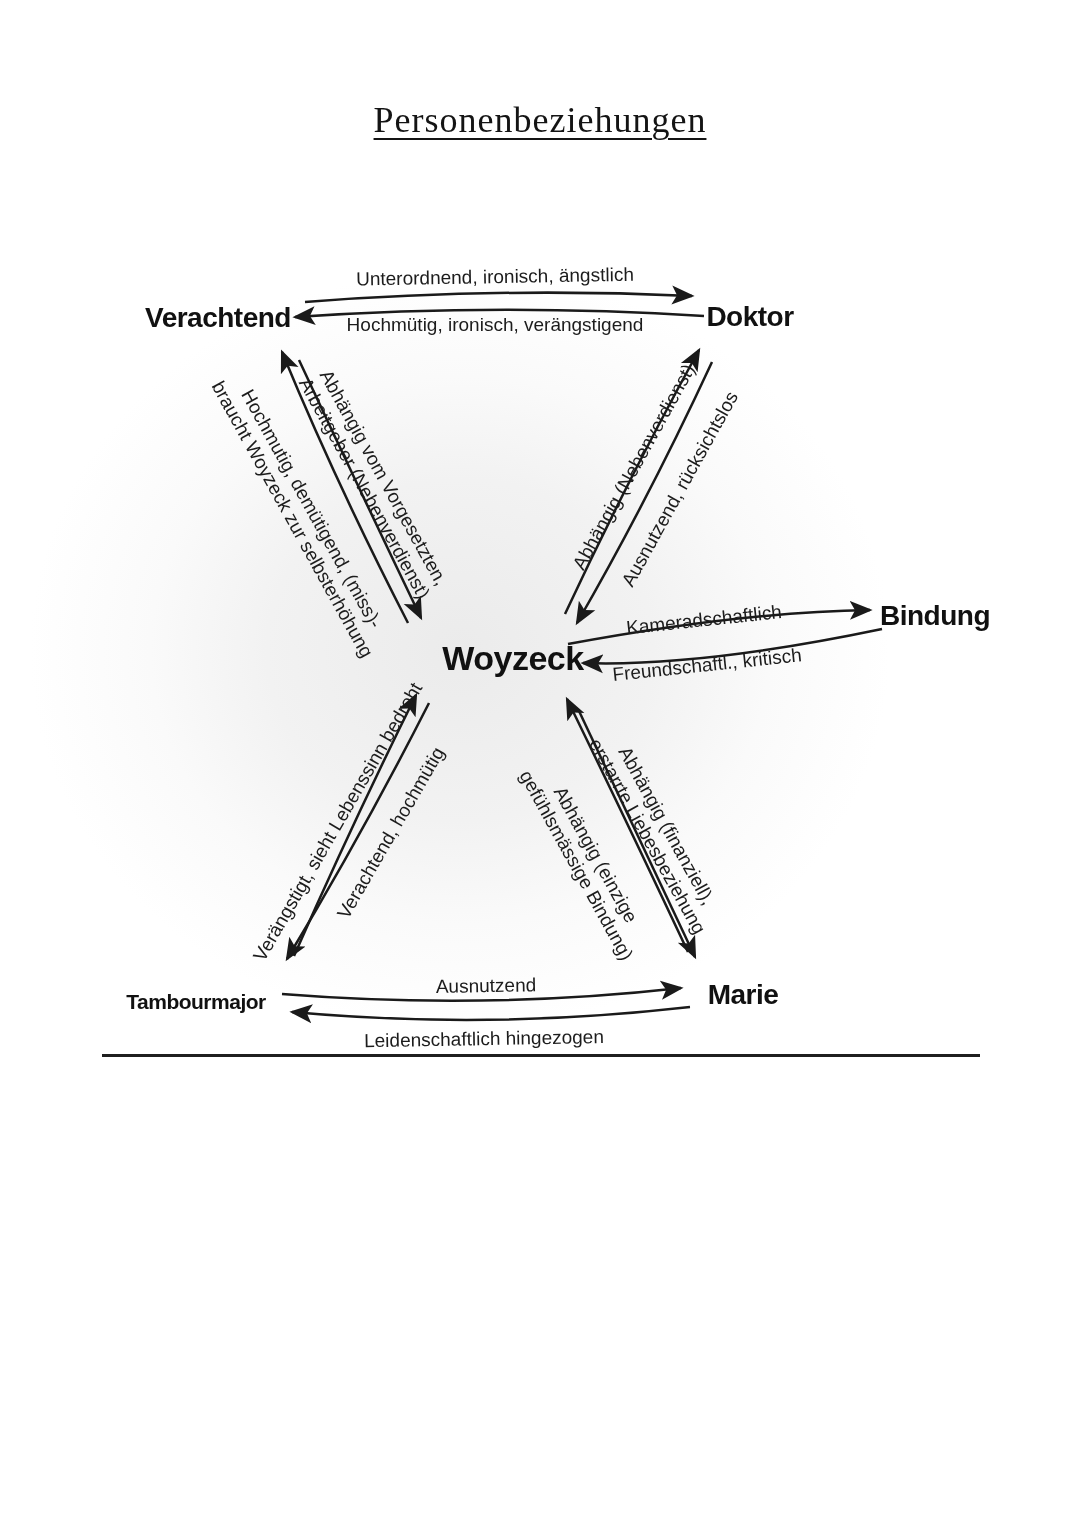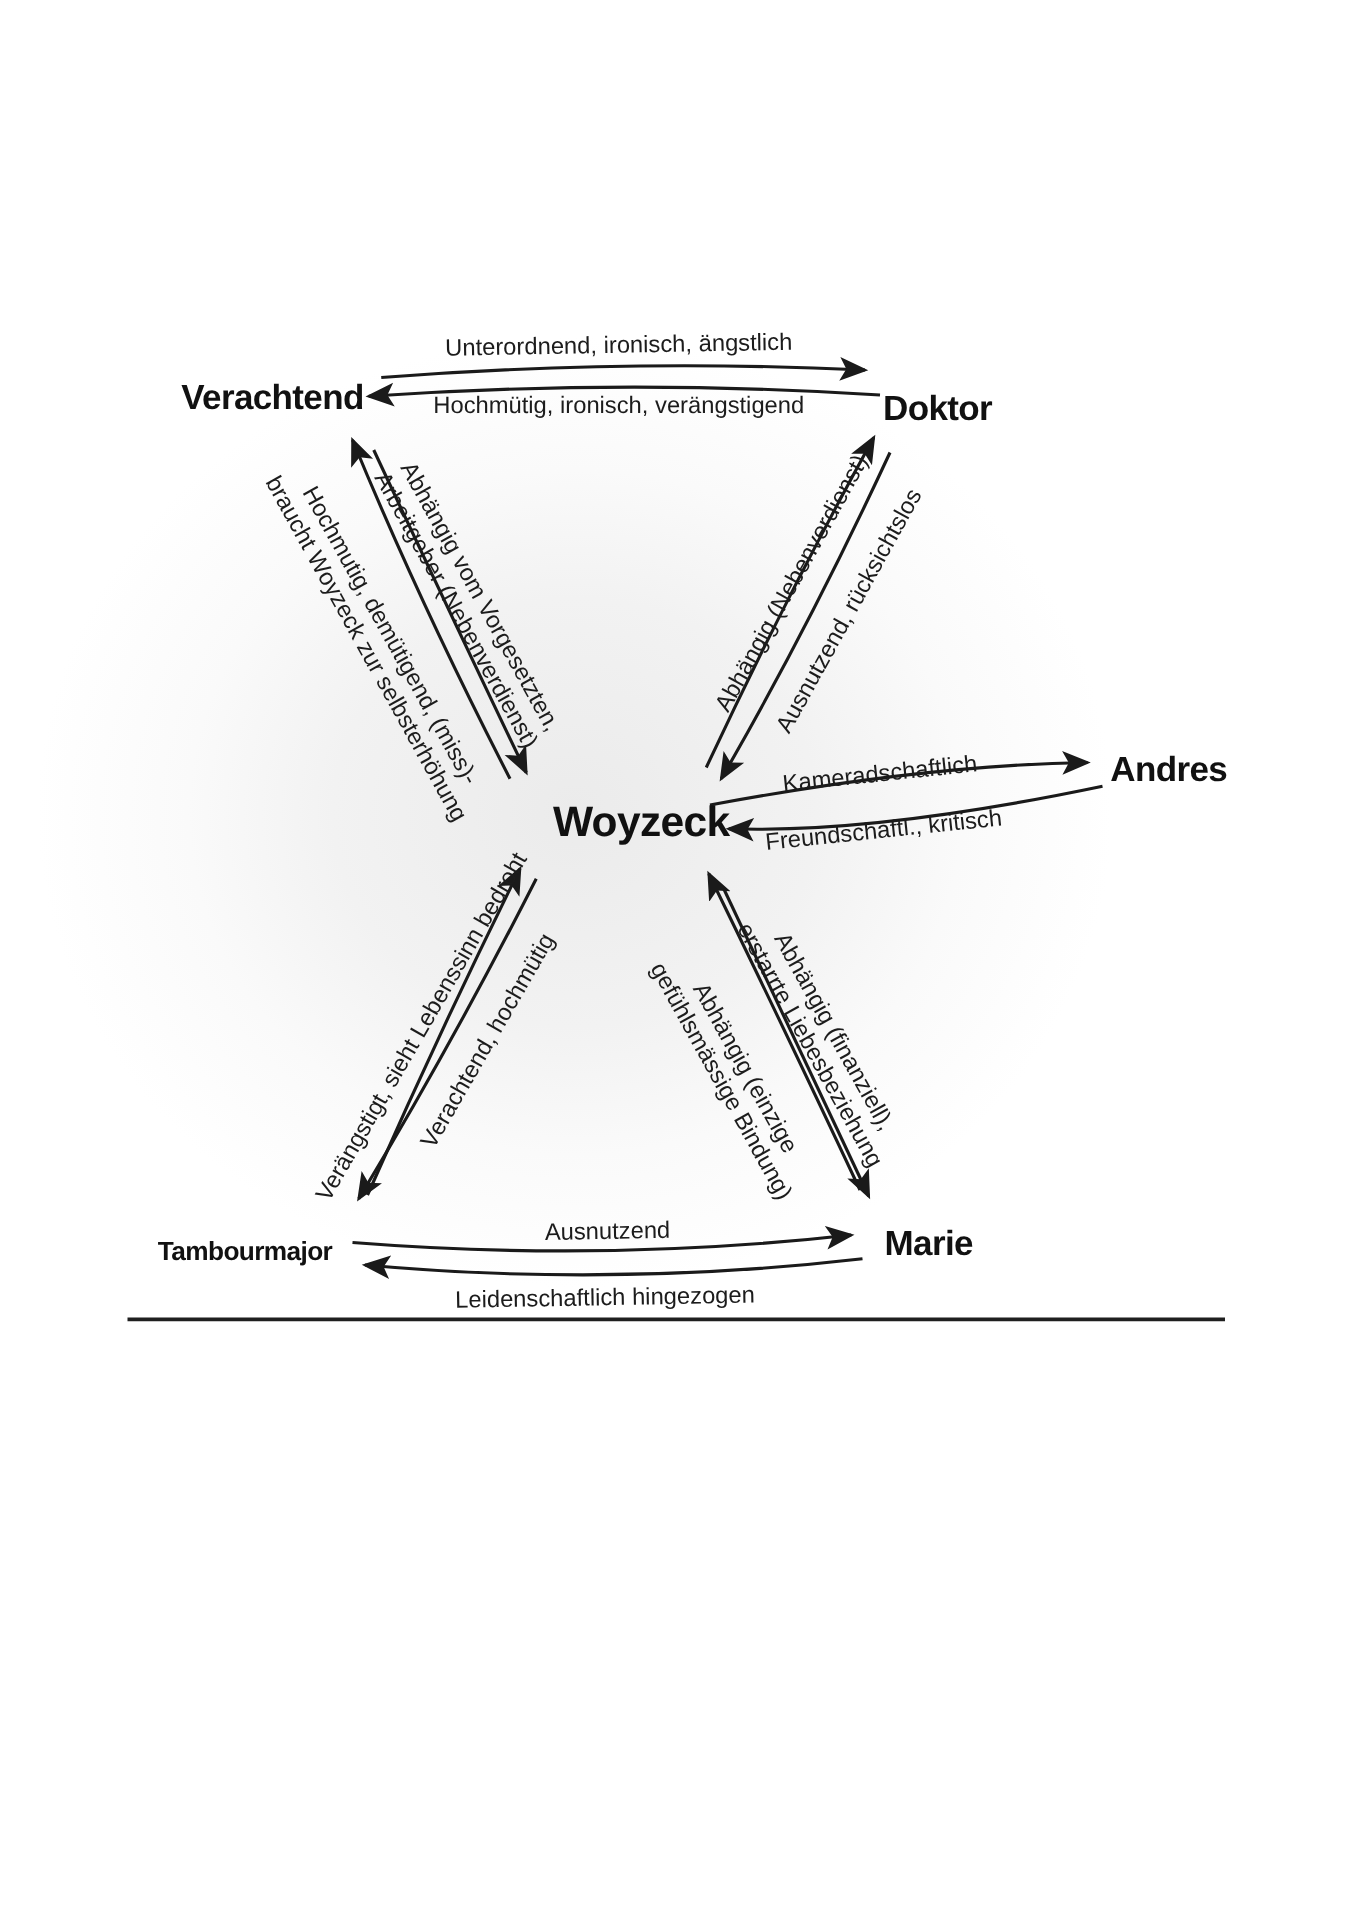--- a/index.html
+++ b/index.html
@@ -56,20 +56,21 @@
     left:102px;top:1054px;
     width:878px;height:3px;
     background:#1f1f1f;
   }
 </style>
 </head>
 <body>
 
 <div class="page">
 
+  <h1 class="title">Personenbeziehungen</h1>
 
   <svg class="arrows" width="1080" height="1527" viewBox="0 0 1080 1527">
     <defs>
       <marker id="ah" viewBox="0 0 10 10" refX="8.5" refY="5" markerWidth="9.5" markerHeight="9.5" orient="auto">
         <path d="M0,1 L9.6,5 L0,9 L2.2,5 z" fill="#1a1a1a"></path>
       </marker>
     </defs>
     <g fill="none" stroke="#1a1a1a" stroke-width="2.5">
       <path d="M 305 302 Q 500 287 692 296" marker-end="url(#ah)"></path>
       <path d="M 704 316 Q 500 303 295 317" marker-end="url(#ah)"></path>
@@ -82,23 +83,23 @@
       <path d="M 294 956 Q 353 822 416 695" marker-end="url(#ah)"></path>
       <path d="M 429 703 Q 363 833 287 959" marker-end="url(#ah)"></path>
       <path d="M 688 952 Q 626 820 567 699" marker-end="url(#ah)"></path>
       <path d="M 579 711 Q 638 835 695 957" marker-end="url(#ah)"></path>
       <path d="M 282 994 Q 485 1010 681 988" marker-end="url(#ah)"></path>
       <path d="M 690 1007 Q 490 1030 292 1012" marker-end="url(#ah)"></path>
     </g>
   </svg>
 
   <div class="node" style="left:218px;top:318px">Verachtend</div>
-  <div class="node" style="left:750px;top:327px">Doktor</div>
+  <div class="node" style="left:750px;top:317px">Doktor</div>
   <div class="node big" style="left:492px;top:658px">Woyzeck</div>
-  <div class="node" style="left:935px;top:616px">Andres</div>
+  <div class="node" style="left:935px;top:616px">Bindung</div>
   <div class="node long" style="left:196px;top:1002px">Tambourmajor</div>
   <div class="node" style="left:743px;top:995px">Marie</div>
 
   <div class="lbl" style="left:495px;top:277px;--r:-1deg">Unterordnend, ironisch, ängstlich</div>
   <div class="lbl" style="left:495px;top:325px;--r:0deg">Hochmütig, ironisch, verängstigend</div>
 
   <div class="lbl" style="left:374px;top:483px;--r:61deg">
     <span>Abhängig vom Vorgesetzten,</span>
     <span>Arbeitgeber (Nebenverdienst)</span>
   </div>

